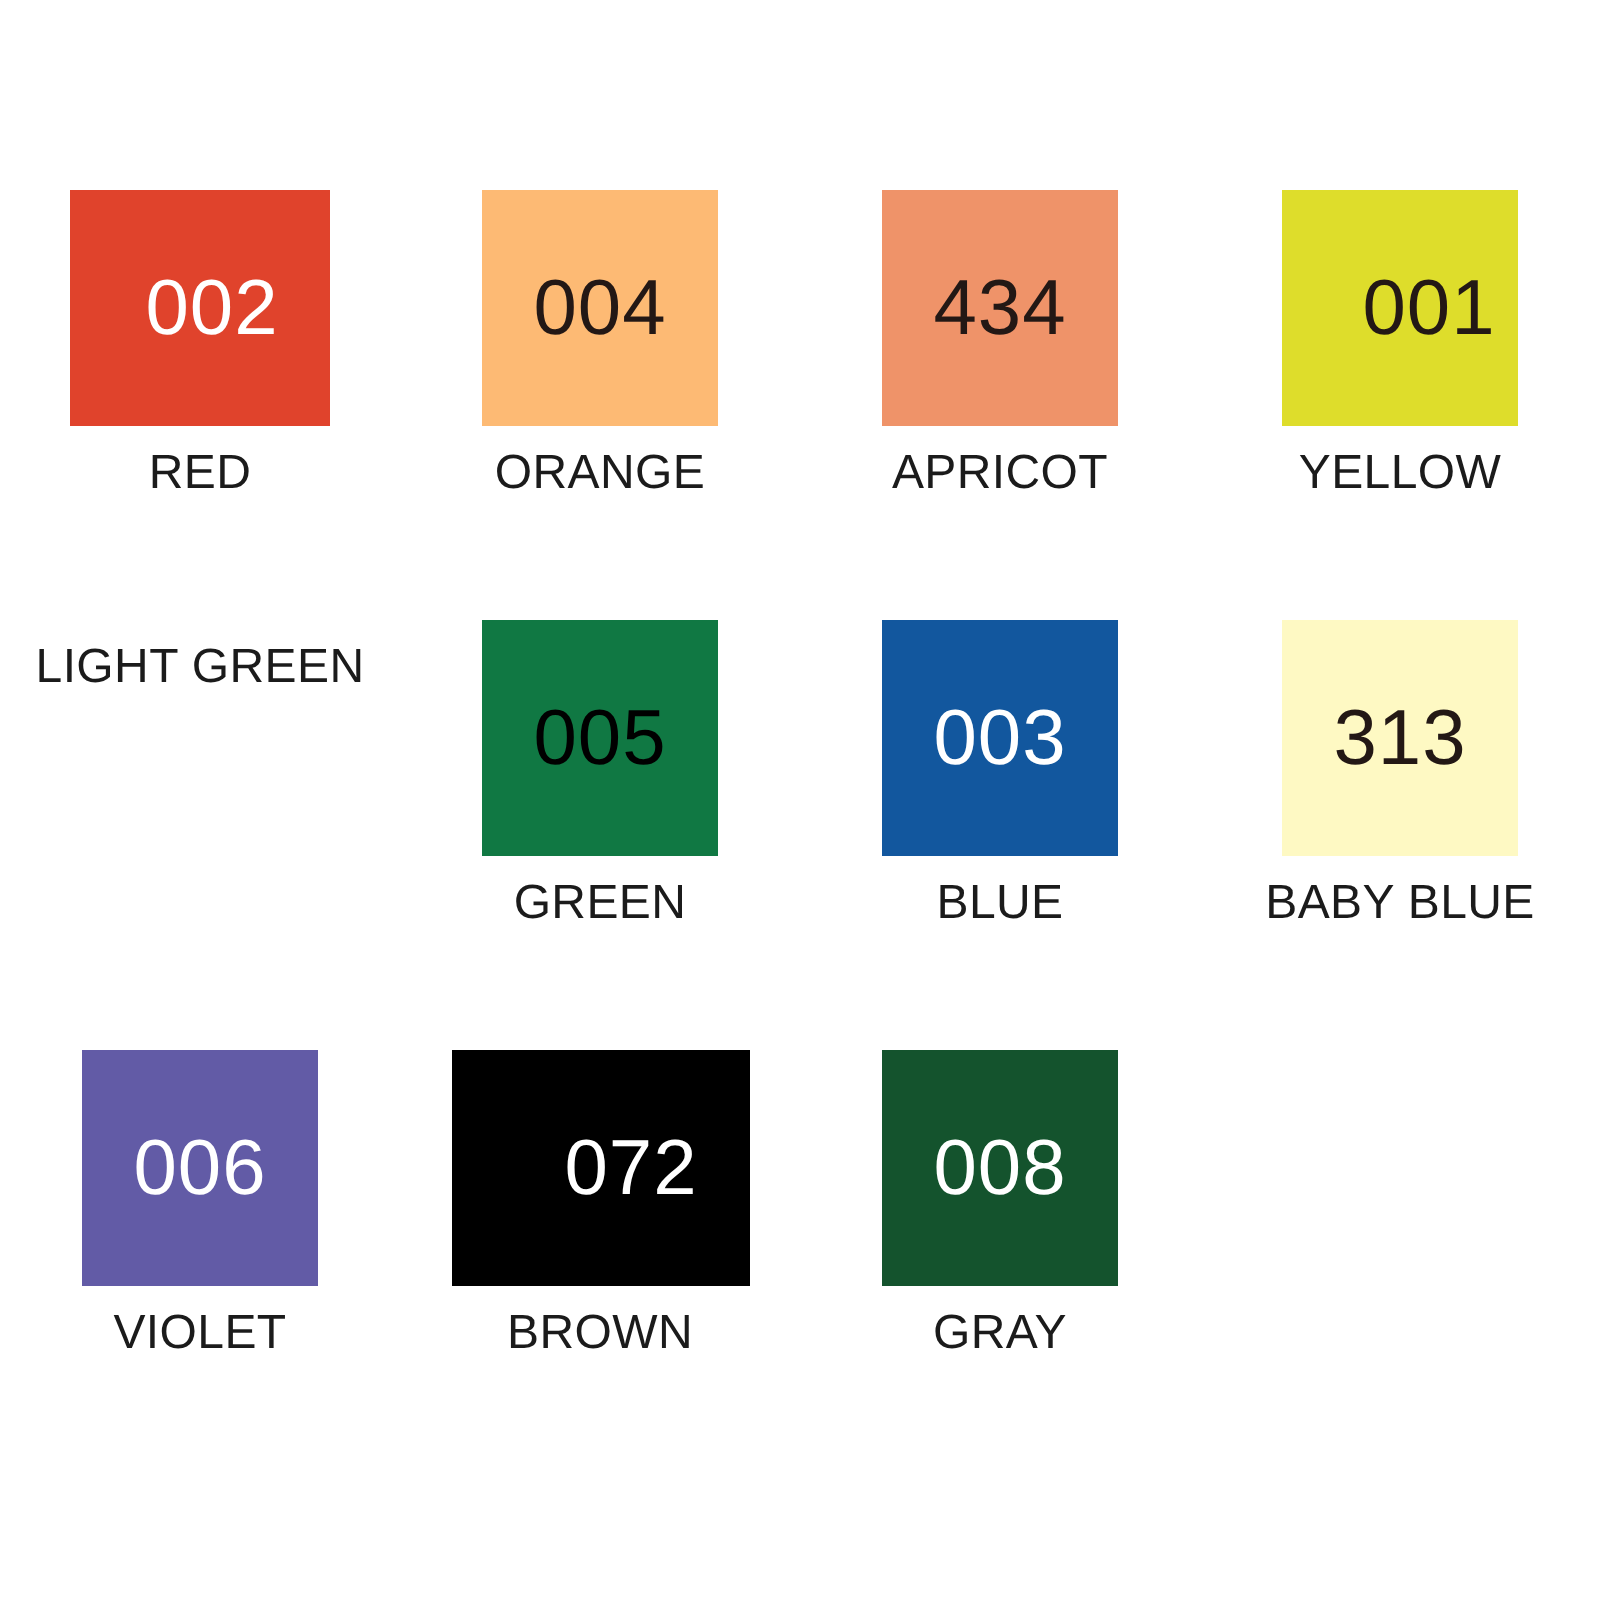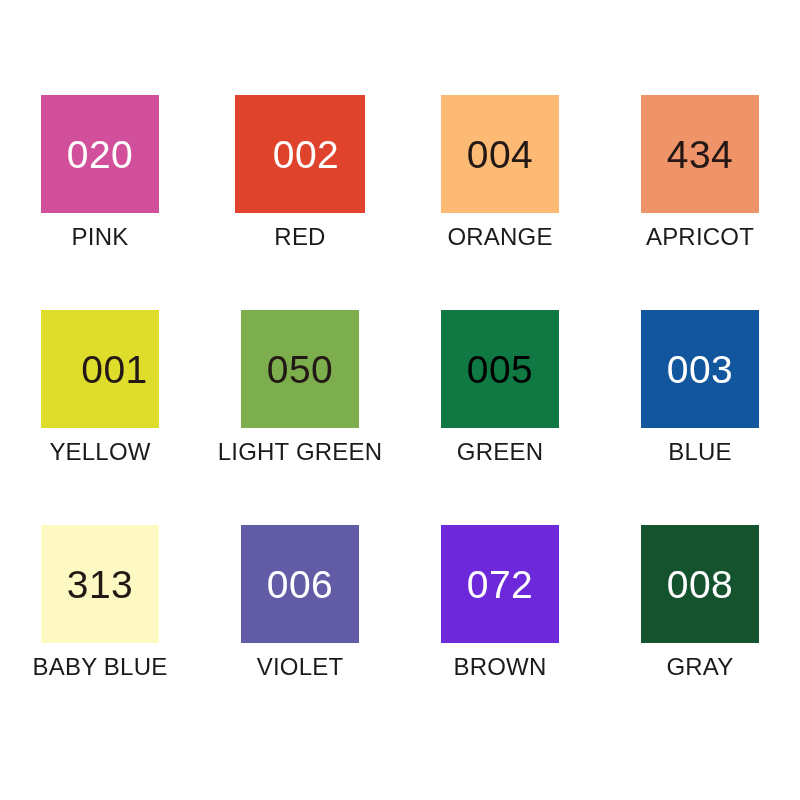--- a/index.html
+++ b/index.html
@@ -62,26 +62,20 @@
     color: #1b1b1b;
     white-space: nowrap;
     text-align: center;
   }
 </style>
 </head>
 <body>
 
 <div id="swatch-grid">
     <div class="swatch-cell">
-      <div class="swatch-chip" style="background-color: rgb(210, 80, 155);">
-        <span class="swatch-code" style="color: rgb(255, 255, 255);">020</span>
-      </div>
-      <div class="swatch-label">PINK</div>
-    </div>
-    <div class="swatch-cell">
       <div class="swatch-chip" style="background-color: rgb(224, 67, 44); padding-left: 12px;">
         <span class="swatch-code" style="color: rgb(255, 255, 255);">002</span>
       </div>
       <div class="swatch-label">RED</div>
     </div>
     <div class="swatch-cell">
       <div class="swatch-chip" style="background-color: #fdba74;">
         <span class="swatch-code" style="color: rgb(35, 24, 21);">004</span>
       </div>
       <div class="swatch-label">ORANGE</div>
@@ -92,23 +86,20 @@
       </div>
       <div class="swatch-label">APRICOT</div>
     </div>
     <div class="swatch-cell">
       <div class="swatch-chip" style="background-color: rgb(222, 221, 43);">
         <span class="swatch-code" style="color: rgb(35, 24, 21); margin-left: 29px;">001</span>
       </div>
       <div class="swatch-label">YELLOW</div>
     </div>
     <div class="swatch-cell">
-      <div class="swatch-chip" style="background-color: rgb(124, 174, 78);">
-        <span class="swatch-code" style="color: rgb(35, 24, 21);">050</span>
-      </div>
       <div class="swatch-label">LIGHT GREEN</div>
     </div>
     <div class="swatch-cell">
       <div class="swatch-chip" style="background-color: rgb(16, 120, 67);">
         <span class="swatch-code" style="color: #000000;">005</span>
       </div>
       <div class="swatch-label">GREEN</div>
     </div>
     <div class="swatch-cell">
       <div class="swatch-chip" style="background-color: rgb(18, 87, 158);">
@@ -122,21 +113,21 @@
       </div>
       <div class="swatch-label">BABY BLUE</div>
     </div>
     <div class="swatch-cell">
       <div class="swatch-chip" style="background-color: rgb(98, 91, 166);">
         <span class="swatch-code" style="color: rgb(255, 255, 255);">006</span>
       </div>
       <div class="swatch-label">VIOLET</div>
     </div>
     <div class="swatch-cell">
-      <div class="swatch-chip" style="background-color: #6d28d9;">
+      <div class="swatch-chip" style="background-color: #000000; padding-left: 31px;">
         <span class="swatch-code" style="color: rgb(255, 255, 255);">072</span>
       </div>
       <div class="swatch-label">BROWN</div>
     </div>
     <div class="swatch-cell">
       <div class="swatch-chip" style="background-color: #14532d;">
         <span class="swatch-code" style="color: rgb(255, 255, 255);">008</span>
       </div>
       <div class="swatch-label">GRAY</div>
     </div>

